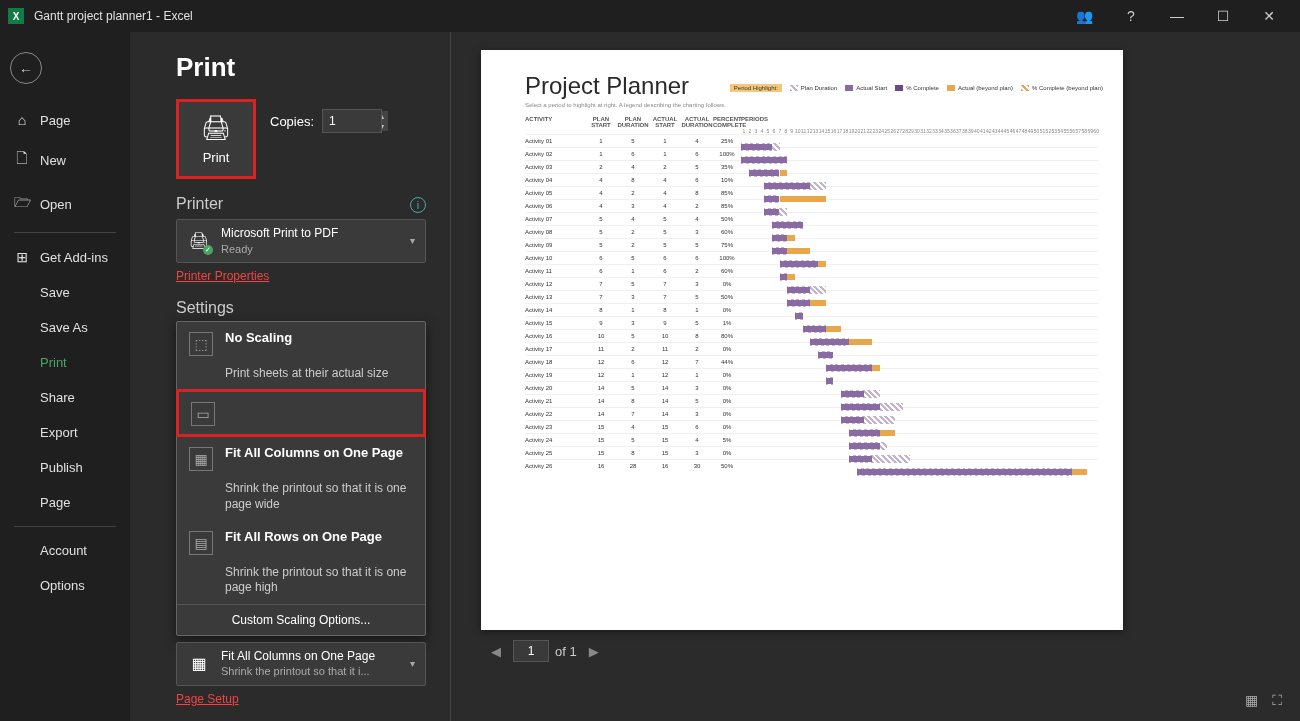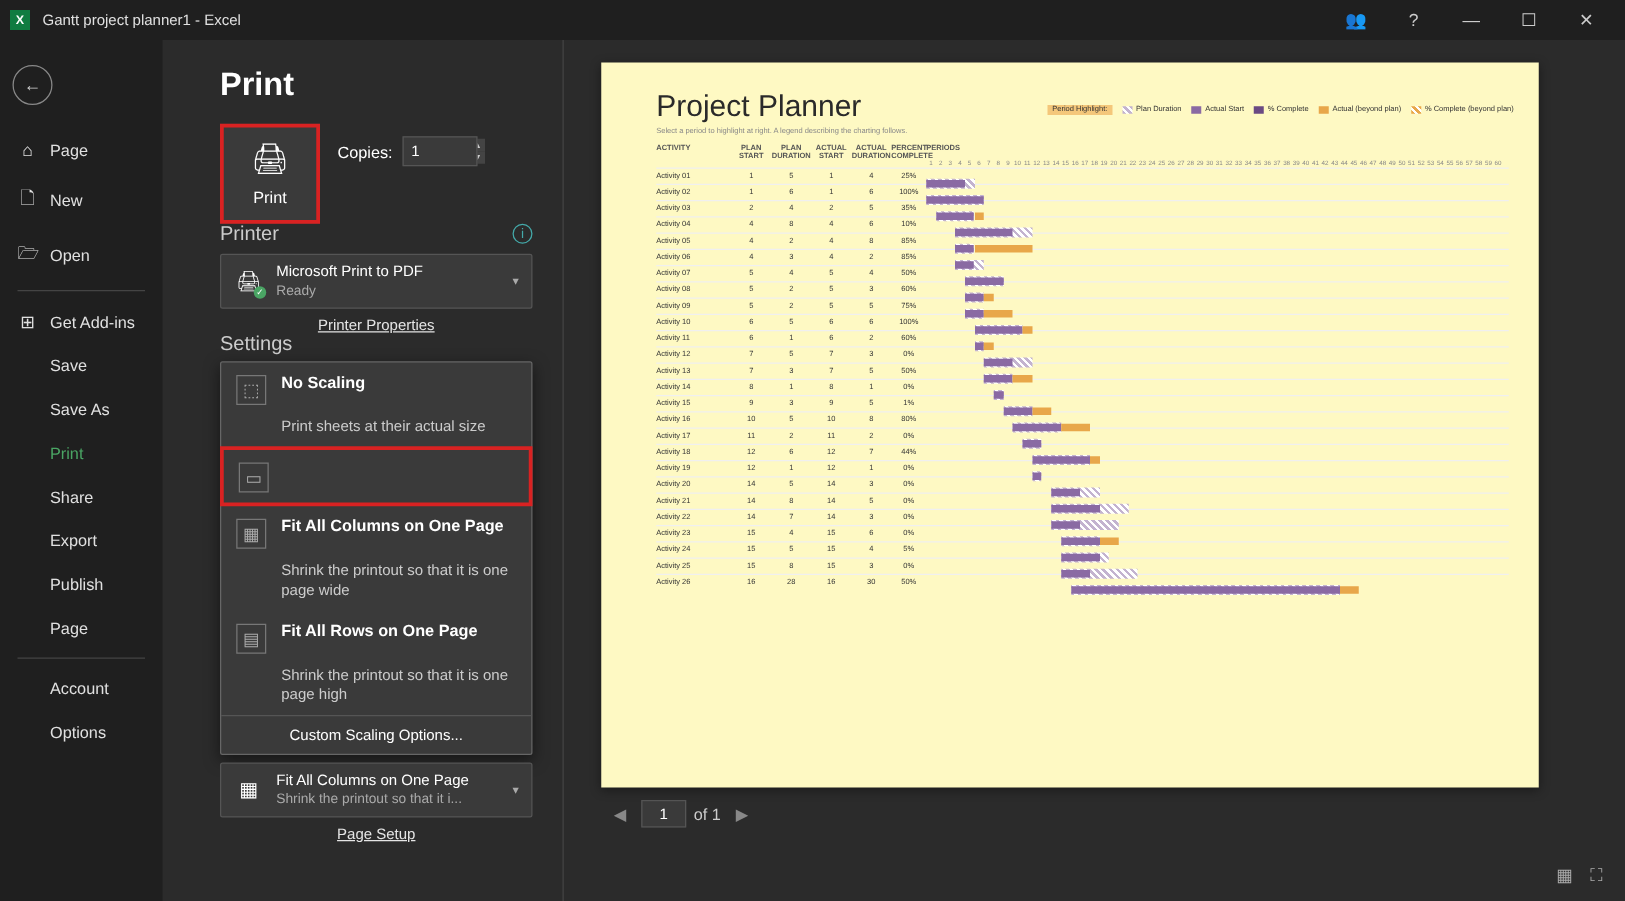--- a/index.html
+++ b/index.html
@@ -20,38 +20,38 @@
 .print-panel { width: 320px; padding: 20px 24px 10px 46px; display: flex; flex-direction: column; }
 .print-panel h1 { font-size: 26px; font-weight: 600; margin-bottom: 16px; }
 .print-top { display: flex; align-items: flex-start; gap: 14px; }
 .print-btn-box { border: 3px solid #d92222; padding: 6px; display: flex; flex-direction: column; align-items: center; justify-content: center; width: 80px; height: 80px; background: #3a3a3a; cursor: pointer; }
 .print-btn-box .picon { font-size: 24px; }
 .print-btn-box .plabel { font-size: 13px; margin-top: 8px; }
 .copies-row { display: flex; align-items: center; gap: 8px; margin-top: 10px; }
 .copies-input { width: 60px; height: 24px; background: #3a3a3a; border: 1px solid #555; color: #fff; padding: 0 6px; font-size: 12px; position: relative; }
 .spin-btns { display: flex; flex-direction: column; margin-left: -14px; }
 .spin-btn { width: 12px; height: 10px; font-size: 7px; background: #444; color: #ccc; display: flex; align-items: center; justify-content: center; cursor: pointer; }
-.section-head { display: flex; justify-content: space-between; align-items: flex-start; }
+.section-head { display: flex; justify-content: space-between; align-items: flex-end; margin-top: 16px; }
 .section-head h3 { font-size: 16px; font-weight: 400; color: #ccc; }
 .info-icon { width: 16px; height: 16px; border: 1px solid #4aa; border-radius: 50%; color: #4aa; font-size: 11px; display: flex; align-items: center; justify-content: center; }
 .dropdown { background: #3a3a3a; border: 1px solid #555; border-radius: 2px; padding: 6px 10px; display: flex; align-items: center; gap: 10px; cursor: pointer; position: relative; margin-top: 6px; }
 .dropdown .dd-icon { width: 24px; height: 24px; display: flex; align-items: center; justify-content: center; font-size: 16px; }
 .dropdown .dd-text { flex: 1; font-size: 12px; line-height: 1.3; }
 .dropdown .dd-sub { color: #aaa; font-size: 11px; }
 .dropdown .dd-caret { color: #aaa; font-size: 10px; }
-.link { color: #e5e5e5; text-decoration: underline; font-size: 12px; text-align: center; margin-top: 6px; cursor: pointer; }
+.link { color: #ef4444; text-decoration: underline; font-size: 12px; text-align: left; margin-top: 6px; cursor: pointer; }
 .scaling-popup { background: #3a3a3a; border: 1px solid #666; border-radius: 2px; margin-top: 4px; box-shadow: 0 4px 12px rgba(0,0,0,0.5); }
 .scale-opt { display: flex; align-items: flex-start; gap: 12px; padding: 8px 12px; cursor: pointer; }
 .scale-opt.highlight { border: 3px solid #d92222; margin: 0 -1px; }
 .scale-opt .so-icon { width: 24px; height: 24px; display: flex; align-items: center; justify-content: center; color: #aaa; font-size: 14px; flex-shrink: 0; margin-top: 2px; border: 1px solid #777; }
 .scale-opt .so-title { font-size: 13px; font-weight: 600; color: #fff; }
 .scale-opt .so-desc { font-size: 12px; color: #ccc; line-height: 1.3; margin-top: 21px; }
 .custom-opt { text-align: center; padding: 8px; border-top: 1px solid #555; font-size: 12px; cursor: pointer; }
 .preview-pane { flex: 1; border-left: 1px solid #444; display: flex; flex-direction: column; padding: 18px 10px 10px 30px; background: #2b2b2b; }
-.preview-page { width: 750px; height: 580px; background: #fef9c3; color: #333; overflow: hidden; padding: 22px 24px 10px 44px; box-shadow: 0 2px 8px rgba(0,0,0,0.4); position: relative; }
+.preview-page { width: 642px; height: 580px; background: #ffffff; color: #333; overflow: hidden; padding: 22px 24px 10px 44px; box-shadow: 0 2px 8px rgba(0,0,0,0.4); position: relative; }
 .pp-title { font-size: 24px; font-weight: 500; color: #2a2a2a; margin-bottom: 2px; }
 .pp-sub { font-size: 6px; color: #888; margin-bottom: 6px; }
 .legend-row { display: flex; gap: 8px; font-size: 6px; align-items: center; position: absolute; right: 20px; top: 34px; }
 .legend-item { display: flex; align-items: center; gap: 3px; }
 .legend-box { width: 8px; height: 6px; }
 .period-hl { background: #f4c77a; padding: 1px 4px; font-size: 6px; }
 .gantt-table { font-size: 6px; margin-top: 8px; }
 .gantt-head { display: flex; font-weight: bold; color: #555; }
 .gcol { text-align: center; }
 .gc-act { width: 60px; text-align: left; }

